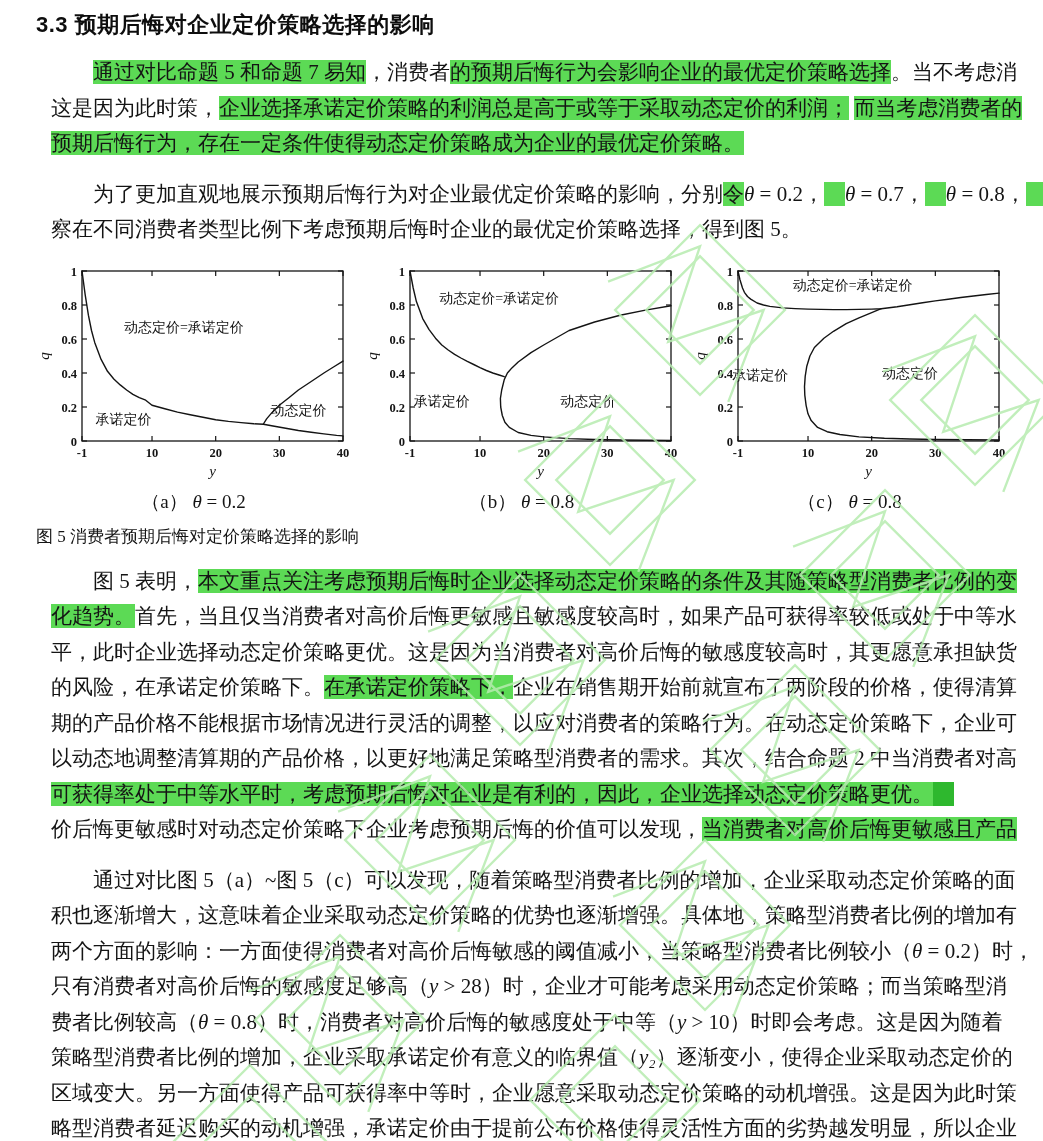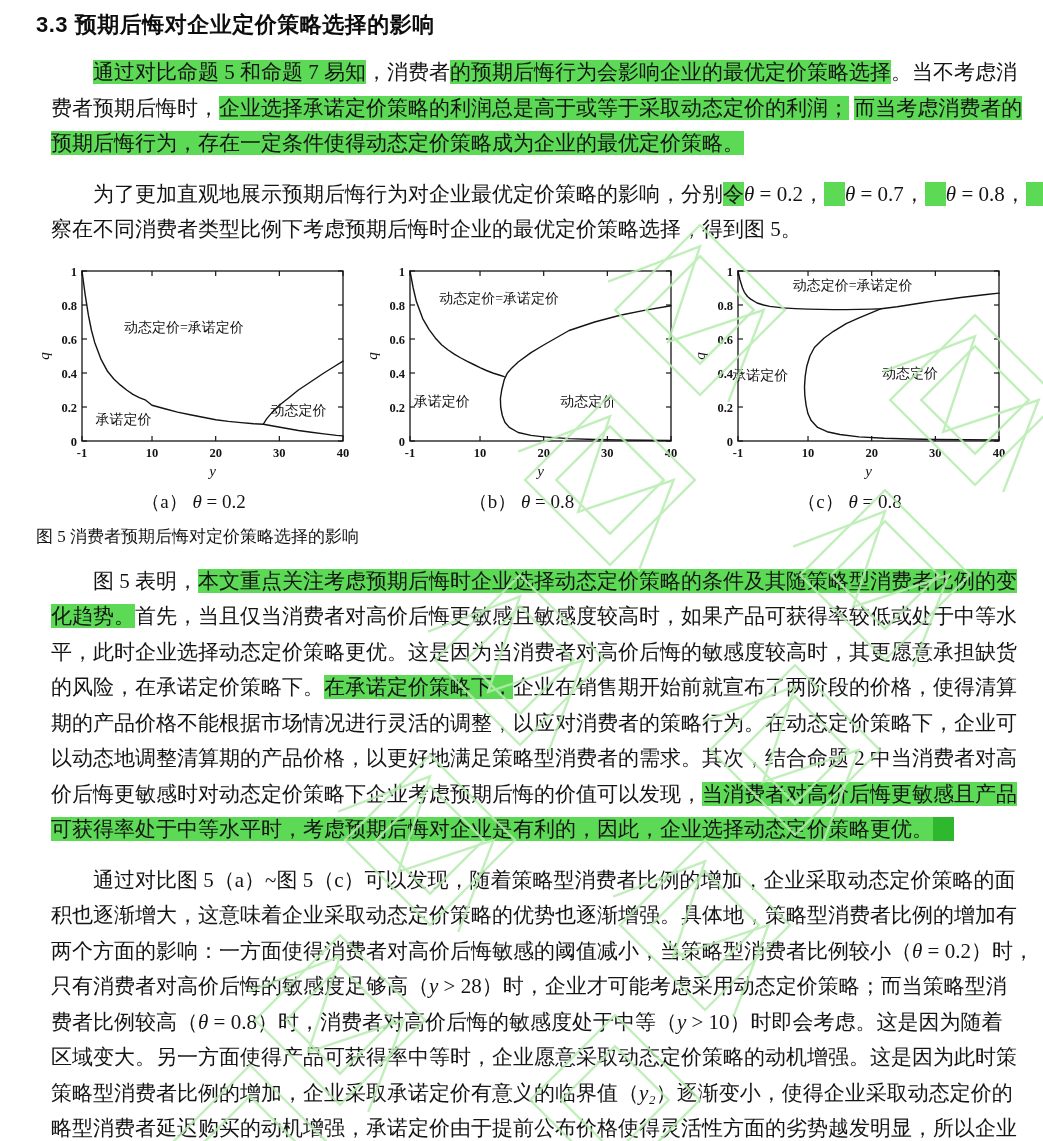--- a/index.html
+++ b/index.html
@@ -90,21 +90,21 @@
         </g>
     </g>
   </svg>
 
   <div class="content">
 
     <h1 class="heading">3.3  预期后悔对企业定价策略选择的影响</h1>
 
     <div class="para">
         <div class="line indent"><span class="hl">通过对比命题 5 和命题 7 易知</span><span>，消费者</span><span class="hl">的预期后悔行为会影响企业的最优定价策略选择</span><span>。当不考虑消</span></div>
-        <div class="line"><span>费者预期后悔时，</span><span class="hl">企业选择承诺定价策略的利润总是高于或等于采取动态定价的利润；</span><span> </span><span class="hl">而当考虑消费者的</span></div>
+        <div class="line"><span>这是因为此时策，</span><span class="hl">企业选择承诺定价策略的利润总是高于或等于采取动态定价的利润；</span><span> </span><span class="hl">而当考虑消费者的</span></div>
         <div class="line final"><span class="hl">预期后悔行为，存在一定条件使得动态定价策略成为企业的最优定价策略。</span></div>
       </div>
     <div class="para">
         <div class="line indent"><span>为了更加直观地展示预期后悔行为对企业最优定价策略的影响，分别</span><span class="hl">令</span><span class="math">θ</span><span> = 0.2，</span><span class="hl">　</span><span class="math">θ</span><span> = 0.7，</span><span class="hl">　</span><span class="math">θ</span><span> = 0.8，</span><span class="hl">　</span><span>考</span></div>
         <div class="line final"><span>察在不同消费者类型比例下考虑预期后悔时企业的最优定价策略选择，得到图 5。</span></div>
       </div>
 
     <div class="figure">
       <div class="charts">
         <svg class="chart-svg" width="315" height="220">
@@ -245,29 +245,29 @@
       <div class="figcaption">图 5  消费者预期后悔对定价策略选择的影响</div>
     </div>
 
     <div class="para">
         <div class="line indent"><span>图 5 表明，</span><span class="hl">本文重点关注考虑预期后悔时企业选择动态定价策略的条件及其随策略型消费者比例的变</span></div>
         <div class="line"><span class="hl">化趋势。</span><span>首先，当且仅当消费者对高价后悔更敏感且敏感度较高时，如果产品可获得率较低或处于中等水</span></div>
         <div class="line"><span>平，此时企业选择动态定价策略更优。这是因为当消费者对高价后悔的敏感度较高时，其更愿意承担缺货</span></div>
         <div class="line"><span>的风险，在承诺定价策略下。</span><span class="hl">在承诺定价策略下，</span><span>企业在销售期开始前就宣布了两阶段的价格，使得清算</span></div>
         <div class="line"><span>期的产品价格不能根据市场情况进行灵活的调整，以应对消费者的策略行为。在动态定价策略下，企业可</span></div>
         <div class="line"><span>以动态地调整清算期的产品价格，以更好地满足策略型消费者的需求。其次，结合命题 2 中当消费者对高</span></div>
+        <div class="line final"><span class="hl">可获得率处于中等水平时，考虑预期后悔对企业是有利的，因此，企业选择动态定价策略更优。</span><span class="hl-dark">　</span></div>
         <div class="line"><span>价后悔更敏感时对动态定价策略下企业考虑预期后悔的价值可以发现，</span><span class="hl">当消费者对高价后悔更敏感且产品</span></div>
-        <div class="line final"><span class="hl">可获得率处于中等水平时，考虑预期后悔对企业是有利的，因此，企业选择动态定价策略更优。</span><span class="hl-dark">　</span></div>
       </div>
     <div class="para">
         <div class="line indent"><span>通过对比图 5（a）~图 5（c）可以发现，随着策略型消费者比例的增加，企业采取动态定价策略的面</span></div>
         <div class="line"><span>积也逐渐增大，这意味着企业采取动态定价策略的优势也逐渐增强。具体地，策略型消费者比例的增加有</span></div>
         <div class="line"><span>两个方面的影响：一方面使得消费者对高价后悔敏感的阈值减小，当策略型消费者比例较小（</span><span class="math">θ</span><span> = 0.2）时，</span></div>
         <div class="line"><span>只有消费者对高价后悔的敏感度足够高（</span><span class="math">y</span><span> &gt; 28）时，企业才可能考虑采用动态定价策略；而当策略型消</span></div>
         <div class="line"><span>费者比例较高（</span><span class="math">θ</span><span> = 0.8）时，消费者对高价后悔的敏感度处于中等（</span><span class="math">y</span><span> &gt; 10）时即会考虑。这是因为随着</span></div>
+        <div class="line"><span>策略型消费者比例的增加，企业采取承诺定价有意义的临界值（</span><span class="math">y₂</span><span>）逐渐变小，使得企业采取动态定价的</span></div>
         <div class="line"><span>区域变大。另一方面使得产品可获得率中等时，企业愿意采取动态定价策略的动机增强。这是因为此时策</span></div>
-        <div class="line"><span>策略型消费者比例的增加，企业采取承诺定价有意义的临界值（</span><span class="math">y₂</span><span>）逐渐变小，使得企业采取动态定价的</span></div>
         <div class="line"><span>略型消费者延迟购买的动机增强，承诺定价由于提前公布价格使得灵活性方面的劣势越发明显，所以企业</span></div>
         <div class="line final"><span>更愿意采取动态定价策略。</span></div>
       </div>
 
   </div>
 </div>
 
 </body></html>

